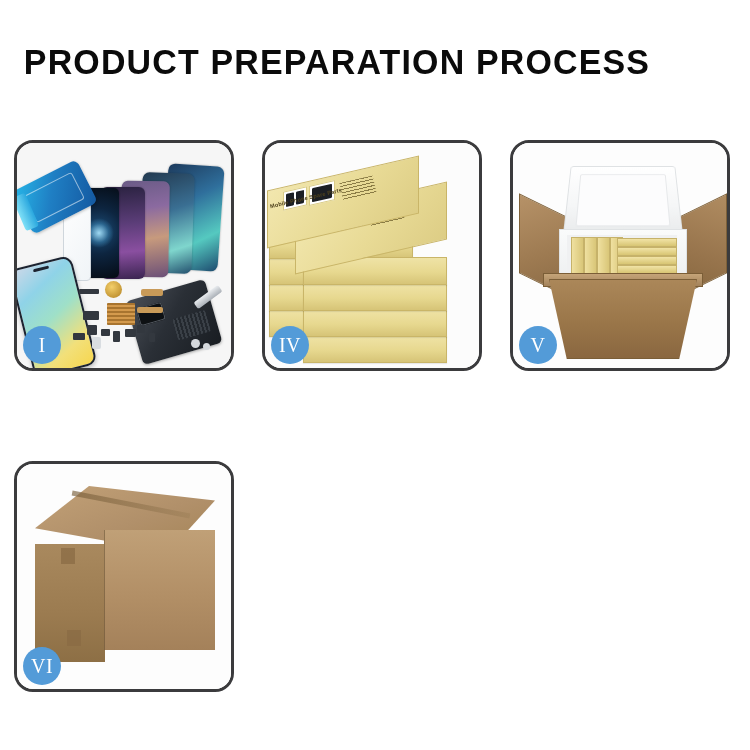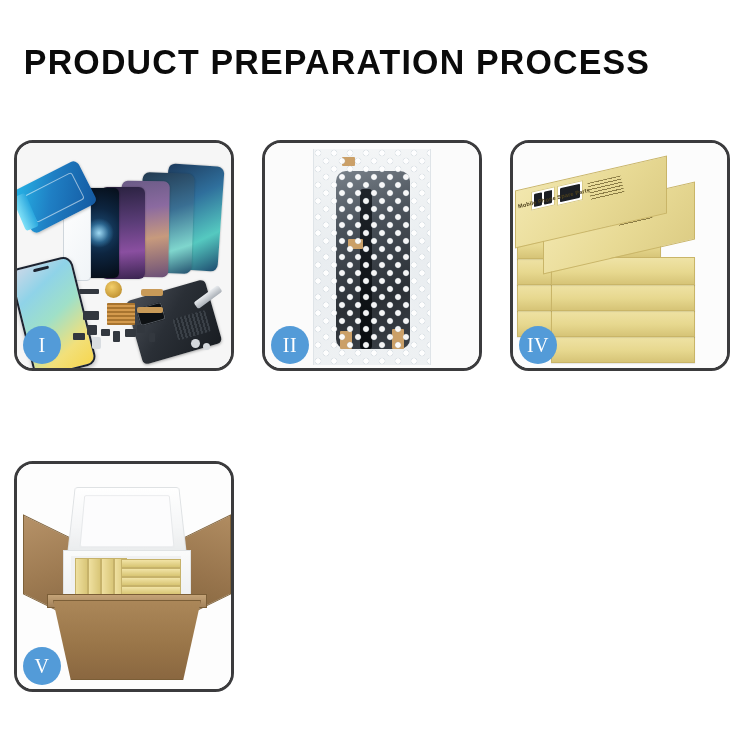--- a/index.html
+++ b/index.html
@@ -297,35 +297,20 @@
       <div class="p1-part" style="left:132px;top:190px;width:6px;height:9px;"></div>
       <div class="p1-flex" style="left:124px;top:146px;width:22px;height:7px;"></div>
       <div class="p1-flex" style="left:120px;top:164px;width:26px;height:6px;"></div>
       <div class="p1-flex" style="left:75px;top:194px;width:9px;height:12px;background:#d9dde1;"></div>
       <div class="p1-part" style="left:174px;top:196px;width:9px;height:9px;border-radius:50%;background:#d5d9dd;"></div>
       <div class="p1-part" style="left:186px;top:200px;width:7px;height:7px;border-radius:50%;background:#d5d9dd;"></div>
     </div>
     <div class="badge">I</div>
   </div>
 
-  <div class="panel">
-    <div class="panel-art">
-      <div class="p2-bg"></div>
-      <div class="p2-bag">
-        <div class="p2-item"></div>
-        <div class="p2-strip"></div>
-        <div class="p2-tape" style="left:28px;top:8px;width:13px;height:9px;"></div>
-        <div class="p2-tape" style="left:34px;top:90px;width:15px;height:10px;"></div>
-        <div class="p2-tape" style="left:26px;top:182px;width:12px;height:18px;"></div>
-        <div class="p2-tape" style="left:78px;top:180px;width:12px;height:20px;"></div>
-        <div class="p2-bubbles"></div>
-      </div>
-    </div>
-    <div class="badge">II</div>
-  </div>
 
 
   <div class="panel">
     <div class="panel-art">
       <div class="p4-bg"></div>
       <div class="p4-stack">
 
         <div class="p4-layer" style="left:4px;  top:166px;"></div>
         <div class="p4-layer" style="left:4px;  top:140px;"></div>
         <div class="p4-layer" style="left:4px;  top:114px;"></div>
@@ -378,14 +363,27 @@
         <div class="p5-ybox-h" style="top:12px;"></div>
         <div class="p5-ybox-h" style="top:21px;"></div>
         <div class="p5-ybox-h" style="top:30px;"></div>
       </div>
       <div class="p5-rimtop"></div>
       <div class="p5-cartonfront"></div>
     </div>
     <div class="badge">V</div>
   </div>
 
+  <div class="panel">
+    <div class="panel-art">
+      <div class="p6-bg"></div>
+      <div class="p6-top"></div>
+      <div class="p6-seam"></div>
+      <div class="p6-left"></div>
+      <div class="p6-right"></div>
+      <div class="p6-shadowline"></div>
+      <div class="p6-tape" style="left:44px;top:84px;width:14px;height:16px;"></div>
+      <div class="p6-tape" style="left:50px;top:166px;width:14px;height:16px;"></div>
+    </div>
+    <div class="badge">VI</div>
+  </div>
 
 </div>
 
 </body></html>

